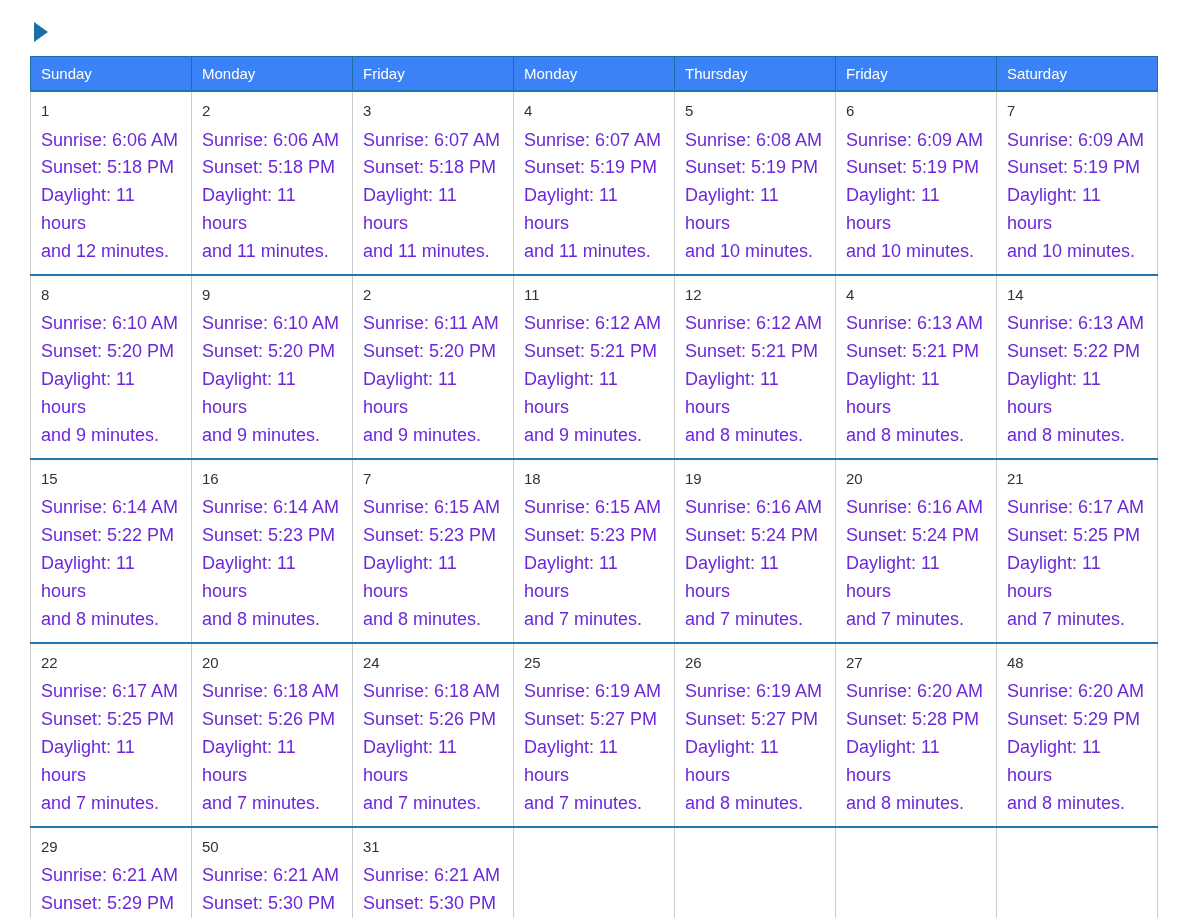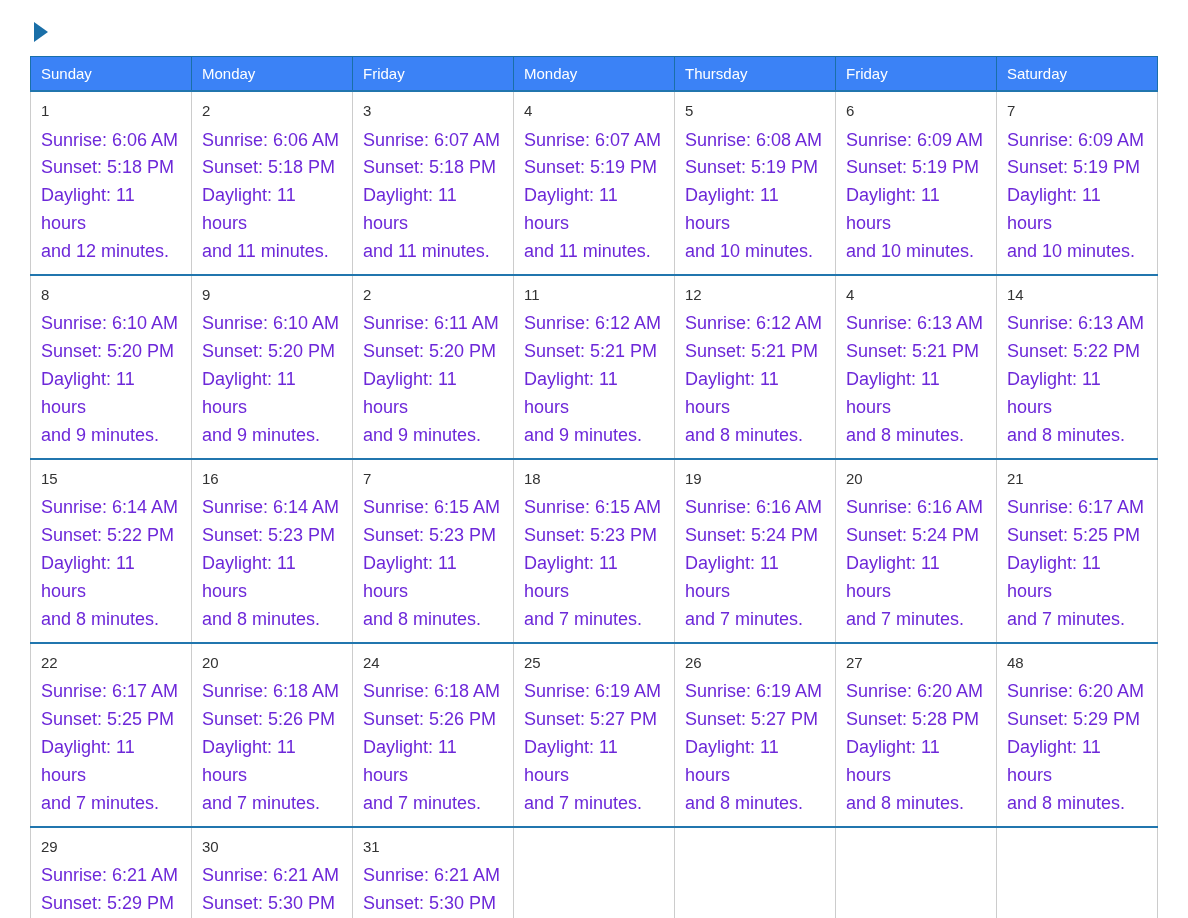--- a/index.html
+++ b/index.html
@@ -251,21 +251,21 @@
           <span class="day-num">48</span>
           <div class="day-info">Sunrise: 6:20 AM<br>Sunset: 5:29 PM<br>Daylight: 11 hours<br>and 8 minutes.</div>
         </td>
       </tr>
       <tr class="week-row">
         <td>
           <span class="day-num">29</span>
           <div class="day-info">Sunrise: 6:21 AM<br>Sunset: 5:29 PM<br>Daylight: 11 hours<br>and 8 minutes.</div>
         </td>
         <td>
-          <span class="day-num">30</span>
+          <span class="day-num">50</span>
           <div class="day-info">Sunrise: 6:21 AM<br>Sunset: 5:30 PM<br>Daylight: 11 hours<br>and 8 minutes.</div>
         </td>
         <td>
           <span class="day-num">31</span>
           <div class="day-info">Sunrise: 6:21 AM<br>Sunset: 5:30 PM<br>Daylight: 11 hours<br>and 8 minutes.</div>
         </td>
         <td class="empty"></td>
         <td class="empty"></td>
         <td class="empty"></td>
         <td class="empty"></td>

